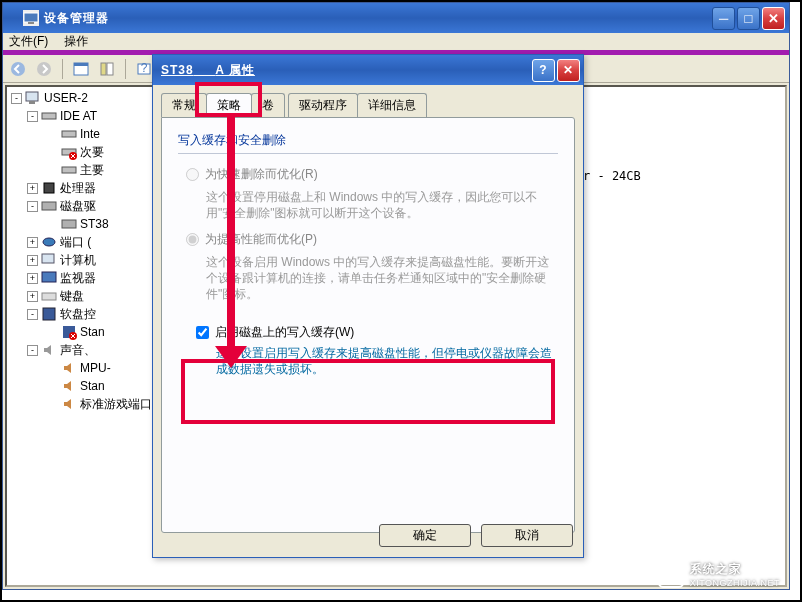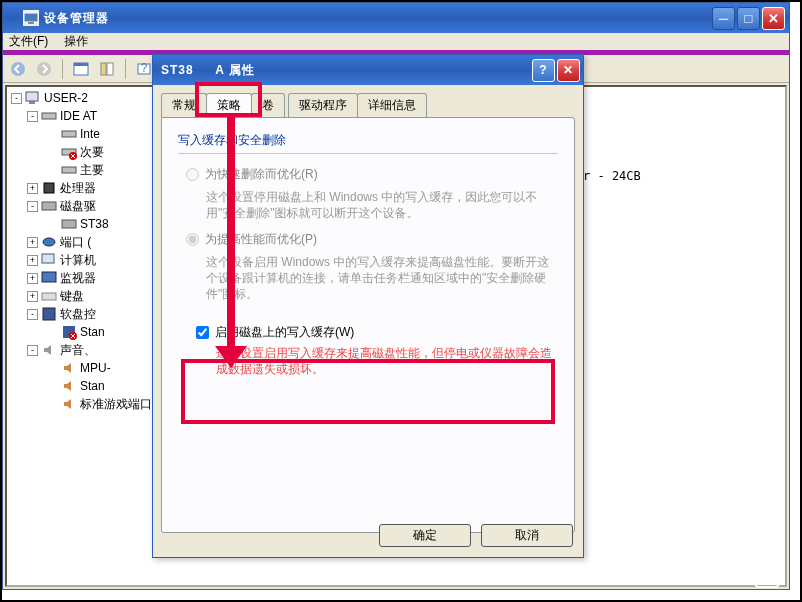--- a/index.html
+++ b/index.html
@@ -28,40 +28,40 @@
 .tree-item .noexp { width:11px; margin-right:3px; }
 .tree-item .ticon { width:16px; height:16px; margin-right:3px; display:inline-flex; align-items:center; justify-content:center; }
 .indent1 { padding-left: 16px; }
 .indent2 { padding-left: 36px; }
 
 .right-side-text { position: absolute; left: 580px; top: 166px; font-family: monospace; }
 
 
 .dialog { position: absolute; left: 150px; top: 52px; width: 432px; height: 504px; background: #ece9d8; border: 1px solid #2a5fb8; box-shadow: 2px 2px 6px rgba(0,0,0,0.25); }
 .dialog-titlebar { height: 30px; background: linear-gradient(to bottom, #3b77d6, #2a5fb8, #3b77d6); display:flex; align-items:center; padding-left:8px; color:#fff; font-weight:bold; font-size:14px; letter-spacing:1px; }
-.dialog-titlebar .title { flex:1; }
+.dialog-titlebar .title { flex:1;text-decoration:underline; }
 .help-btn { width:23px; height:23px; background: linear-gradient(to bottom,#6fa4e8,#3a72c8); border:1px solid #fff; border-radius:3px; color:#fff; display:flex; align-items:center; justify-content:center; font-weight:bold; margin-right:2px; cursor:pointer; }
 .dlg-close { width:23px; height:23px; background: linear-gradient(to bottom,#f28080,#d84040,#c02020); border:1px solid #fff; border-radius:3px; color:#fff; display:flex; align-items:center; justify-content:center; font-weight:bold; margin-right:3px; cursor:pointer; }
 
 .tab-strip { display:flex; height:24px; margin: 8px 8px 0 8px; position:relative; }
 .tab { padding: 3px 10px 2px 10px; border:1px solid #919b9c; border-bottom:none; background:#ece9d8; margin-right:-1px; border-radius:3px 3px 0 0; cursor:pointer; position:relative; }
 .tab.active { background:#fcfcfe; z-index:2; height:22px; }
 
 .tab-body { margin: 0 8px 8px 8px; border:1px solid #919b9c; background:#fcfcfe; height: 416px; position:relative; border-radius:0 3px 3px 3px; padding:14px 16px; }
 .group-title { color:#003399; }
 .group-line { height:1px; background:#c0c7d6; margin:4px 0 12px 0; }
 .radio-row { display:flex; align-items:flex-start; margin:6px 0; }
 .radio-row input { margin: 2px 6px 0 8px; }
 .radio-label { color:#888; }
 .radio-desc { color:#999; margin:2px 0 10px 28px; line-height:16px; }
 
 .checkbox-row { display:flex; align-items:flex-start; margin:4px 0; }
 .checkbox-row input { margin: 2px 6px 0 18px; }
 .checkbox-label { color:#000; }
-.checkbox-desc { color:#ef4444; margin:4px 0 8px 38px; line-height:16px; }
+.checkbox-desc { color:#0369a1; margin:4px 0 8px 38px; line-height:16px; }
 
 .dlg-buttons { position:absolute; right:10px; bottom:10px; display:flex; gap:10px; }
 .dlg-button { width:92px; height:23px; background:#ece9d8; border:1px solid #555; border-radius:3px; cursor:pointer; }
 
 
 .hl-tab { position:absolute; left:193px; top:80px; width:67px; height:35px; border:4px solid #e4003a; pointer-events:none; z-index:10; }
 .hl-check { position:absolute; left:179px; top:357px; width:374px; height:65px; border:4px solid #e4003a; pointer-events:none; z-index:10; }
 .arrow { position:absolute; left:222px; top:114px; width:14px; height:252px; pointer-events:none; z-index:9; }
 .arrow-stem { position:absolute; left:3px; top:0; width:8px; height:232px; background:#e4003a; }
 .arrow-head { position:absolute; left:-9px; bottom:0; width:0; height:0; border-left:16px solid transparent; border-right:16px solid transparent; border-top:22px solid #e4003a; }
@@ -367,13 +367,17 @@
 </div>
 <div class="hl-check"></div>
 
 <div class="watermark">
   <div class="logo">
     <svg viewBox="0 0 24 24" width="20" height="20">
         <path d="M4 12 L12 5 L20 12 L20 20 L4 20 Z" fill="none" stroke="#fff" stroke-width="2"></path>
         <path d="M14 20 L14 14 L20 14" fill="none" stroke="#fff" stroke-width="2"></path>
       </svg>
   </div>
+  <div>
+    <div style="font-weight:bold;letter-spacing:1px">系统之家</div>
+    <div style="font-size:9px;letter-spacing:0.5px">XITONGZHIJIA.NET</div>
+  </div>
 </div>
 
 </body></html>

